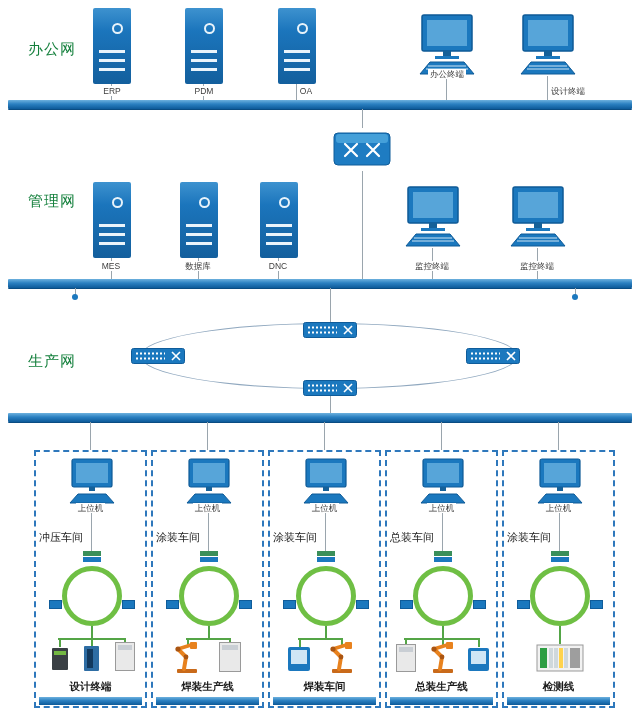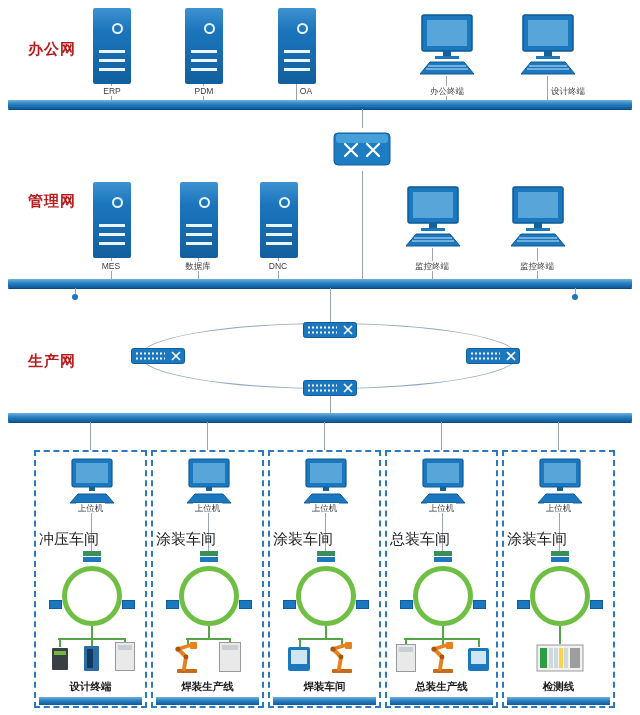--- a/index.html
+++ b/index.html
@@ -1,40 +1,40 @@
 <!DOCTYPE html>
 <html><head>
 <meta charset="utf-8">
 <style>
   *{margin:0;padding:0;box-sizing:border-box}
   html,body{background:#fff}
   body{font-family:"Liberation Sans","DejaVu Sans",sans-serif}
   .canvas{position:relative;width:640px;height:715px;background:#fff;overflow:hidden}
   .abs{position:absolute}
-  .net-label{position:absolute;font-size:15px;font-weight:bold;color:#b91c1c;letter-spacing:1px}
+  .net-label{position:absolute;font-size:15px;font-weight:normal;color:#15803d;letter-spacing:1px}
   .dev-label{position:absolute;width:64px;text-align:center;font-size:8.5px;color:#3d3d3d}
   .dev-label span{background:#fff;padding:0 2px}
   .bus{position:absolute;height:9px;border-radius:1px;
        background:linear-gradient(180deg,#6db1de 0%,#2b80c1 45%,#0d5a99 100%);
        box-shadow:0 1px 0 #0a4c82}
   .vline{position:absolute;width:1px;background:#9aa5ad}
   .gvline{position:absolute;width:2px;background:#54a546}
   .ghline{position:absolute;height:2px;background:#54a546}
   .dot{position:absolute;width:6px;height:6px;border-radius:50%;background:#1b78be}
   .server{position:absolute;width:38px;height:76px;border-radius:2px;
           background:linear-gradient(180deg,#3d92cf 0%,#1b75bc 30%,#135f9d 100%)}
   .server:before{content:"";position:absolute;right:8px;top:15px;width:7px;height:7px;
           border:2px solid #e8f3fa;border-radius:50%}
   .server i{position:absolute;left:6px;right:6px;height:3px;background:#eaf4fb}
   .server i:nth-of-type(1){top:42px}.server i:nth-of-type(2){top:51px}.server i:nth-of-type(3){top:60px}
   .ellipse{position:absolute;border:1.5px solid #90a8bf;border-radius:50%}
   .ws-box{position:absolute;top:450px;width:113px;height:258px;border:2px dashed #2e78bc;background:#fff}
   .ws-host{position:absolute;top:51px;left:0;right:0;text-align:center;font-size:8.5px;color:#3d3d3d}
   .ws-host span{background:#fff;padding:0 2px}
-  .ws-name{position:absolute;top:78px;left:3px;font-size:15px;color:#222}
+  .ws-name{position:absolute;top:78px;left:3px;font-size:11px;color:#222}
   .ws-ring{position:absolute;left:26px;top:114px;width:60px;height:60px;
            border:5px solid #6fbf44;border-radius:50%}
   .ws-node{position:absolute;width:13px;height:9px;background:#1b78be;border:1px solid #0f5c9a}
   .ws-line-label{position:absolute;top:228px;left:0;right:0;text-align:center;
                  font-size:10.5px;font-weight:bold;color:#1a1a1a}
   .ws-bar{position:absolute;left:3px;right:3px;top:245px;height:8px;
           background:linear-gradient(180deg,#6db1de 0%,#2b80c1 45%,#0d5a99 100%)}
   .cab{position:absolute;background:#e9e9e9;border:1px solid #9a9a9a}
   .cab:before{content:"";position:absolute;left:2px;top:2px;right:2px;height:5px;background:#c9ced4}
   .hmi{position:absolute;background:#1b78be;border-radius:2px}
@@ -86,21 +86,21 @@
     <rect x="9" y="6" width="40" height="26" fill="#57a5d9"></rect>
     <rect x="25" y="37" width="8" height="5" fill="#156199"></rect>
     <rect x="17" y="42" width="24" height="3" fill="#1b78be"></rect>
     <path d="M12 48 L46 48 L56 60 L2 60 Z" fill="#1b78be" stroke="#0e5a97"></path>
     <path d="M10 52 L48 52 M8 55 L50 55" stroke="#cfe6f5" stroke-width="1"></path>
   </svg>
 
   <div class="dev-label" style="left:80px;top:86px"><span>ERP</span></div>
   <div class="dev-label" style="left:172px;top:86px"><span>PDM</span></div>
   <div class="dev-label" style="left:274px;top:86px"><span>OA</span></div>
-  <div class="dev-label" style="left:415px;top:86px"><span>办公终端</span></div>
+  <div class="dev-label" style="left:415px;top:69px"><span>办公终端</span></div>
   <div class="dev-label" style="left:536px;top:86px"><span>设计终端</span></div>
 
   <div class="bus" style="left:8px;top:100px;width:624px"></div>
 
   <div class="vline" style="left:362px;top:109px;height:19px"></div>
   <div class="vline" style="left:362px;top:171px;height:108px"></div>
   <svg class="abs" style="left:331px;top:127px" width="62" height="44" viewBox="0 0 62 44">
     <rect x="3" y="6" width="56" height="32" rx="4" fill="#1e7cc2" stroke="#0f5c9a"></rect>
     <rect x="5" y="7" width="52" height="9" rx="3" fill="#45a0d9"></rect>
     <path d="M14 29 L26 17 M14 17 L26 29" stroke="#ffffff" stroke-width="2.2" stroke-linecap="round"></path>

